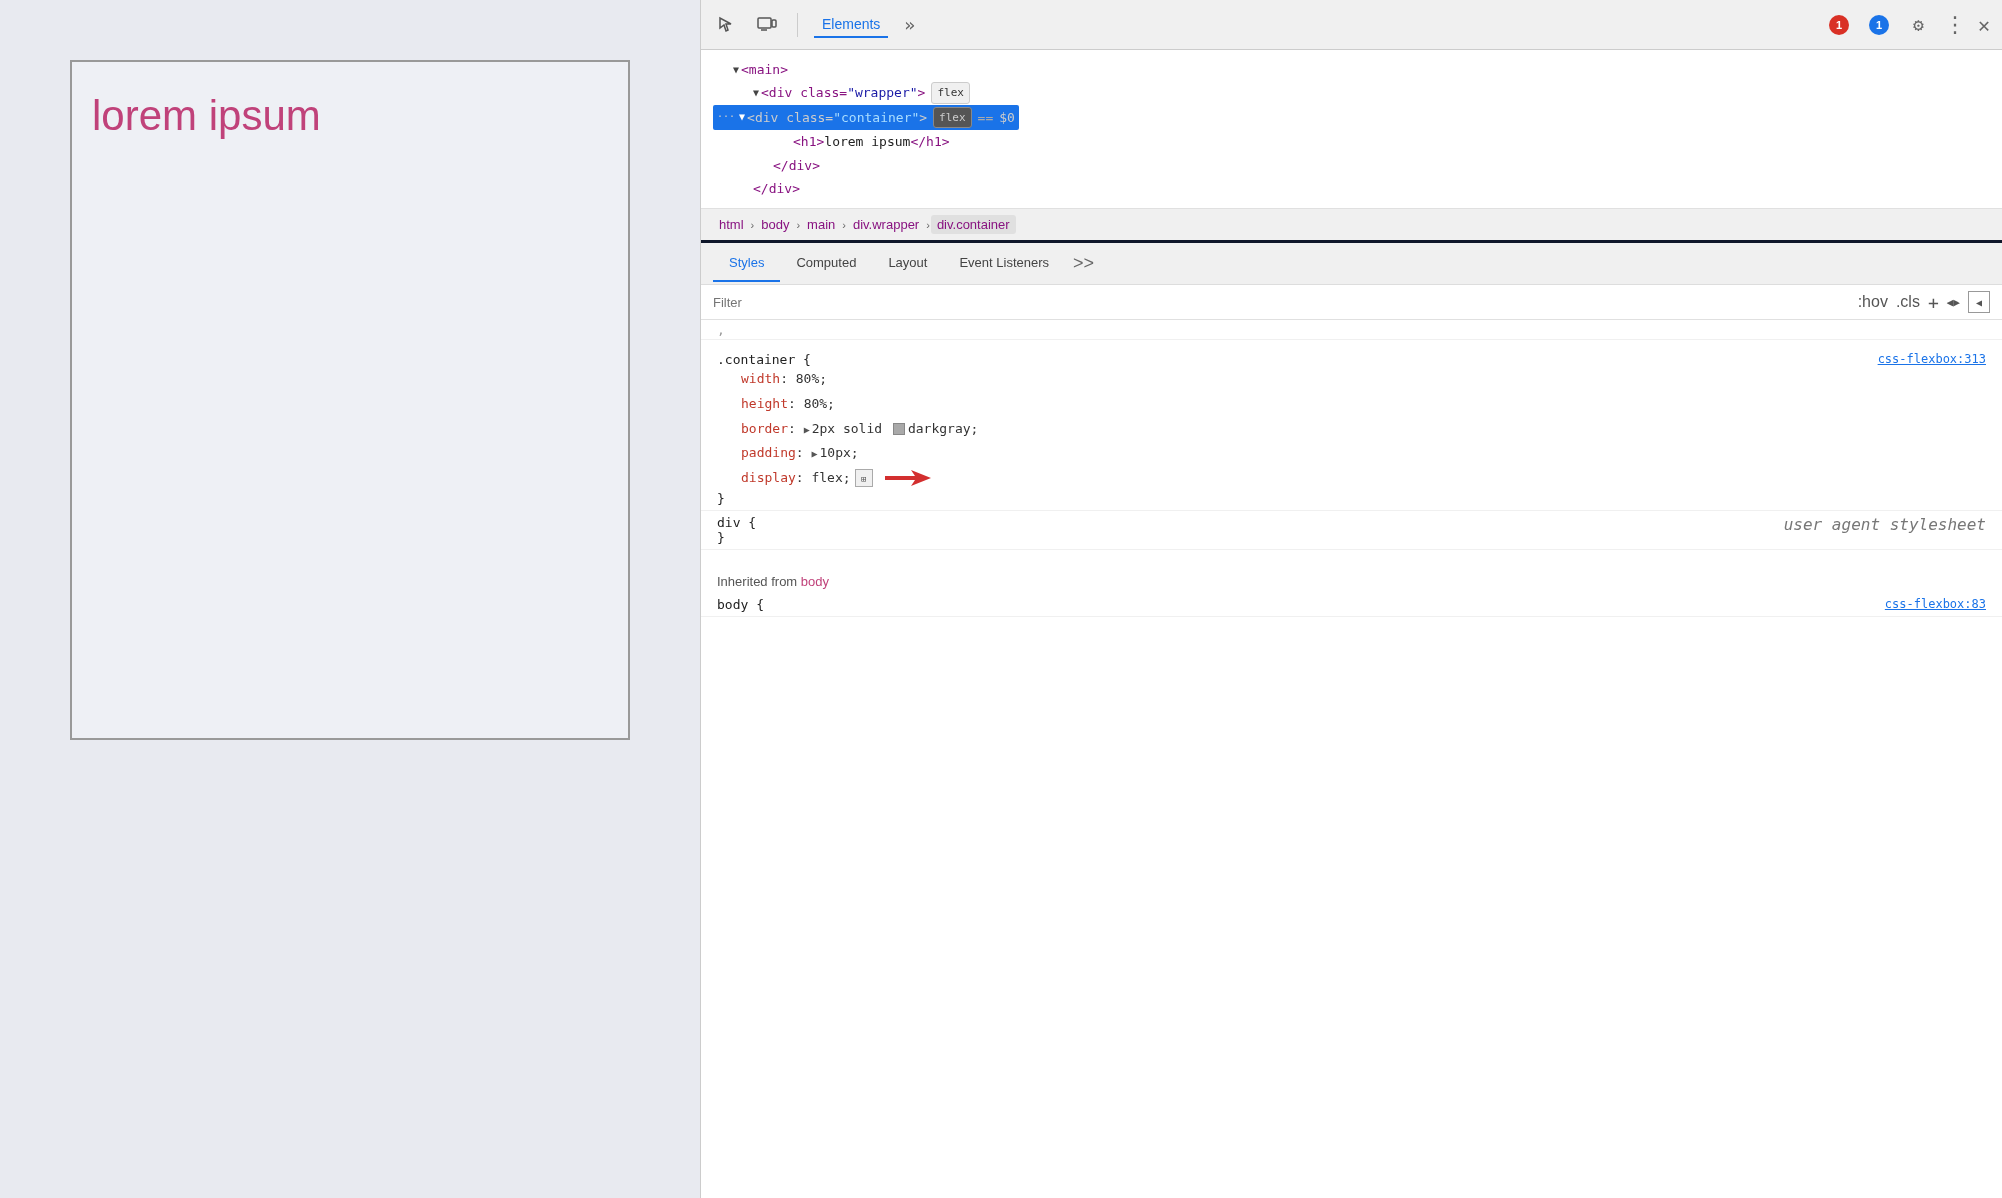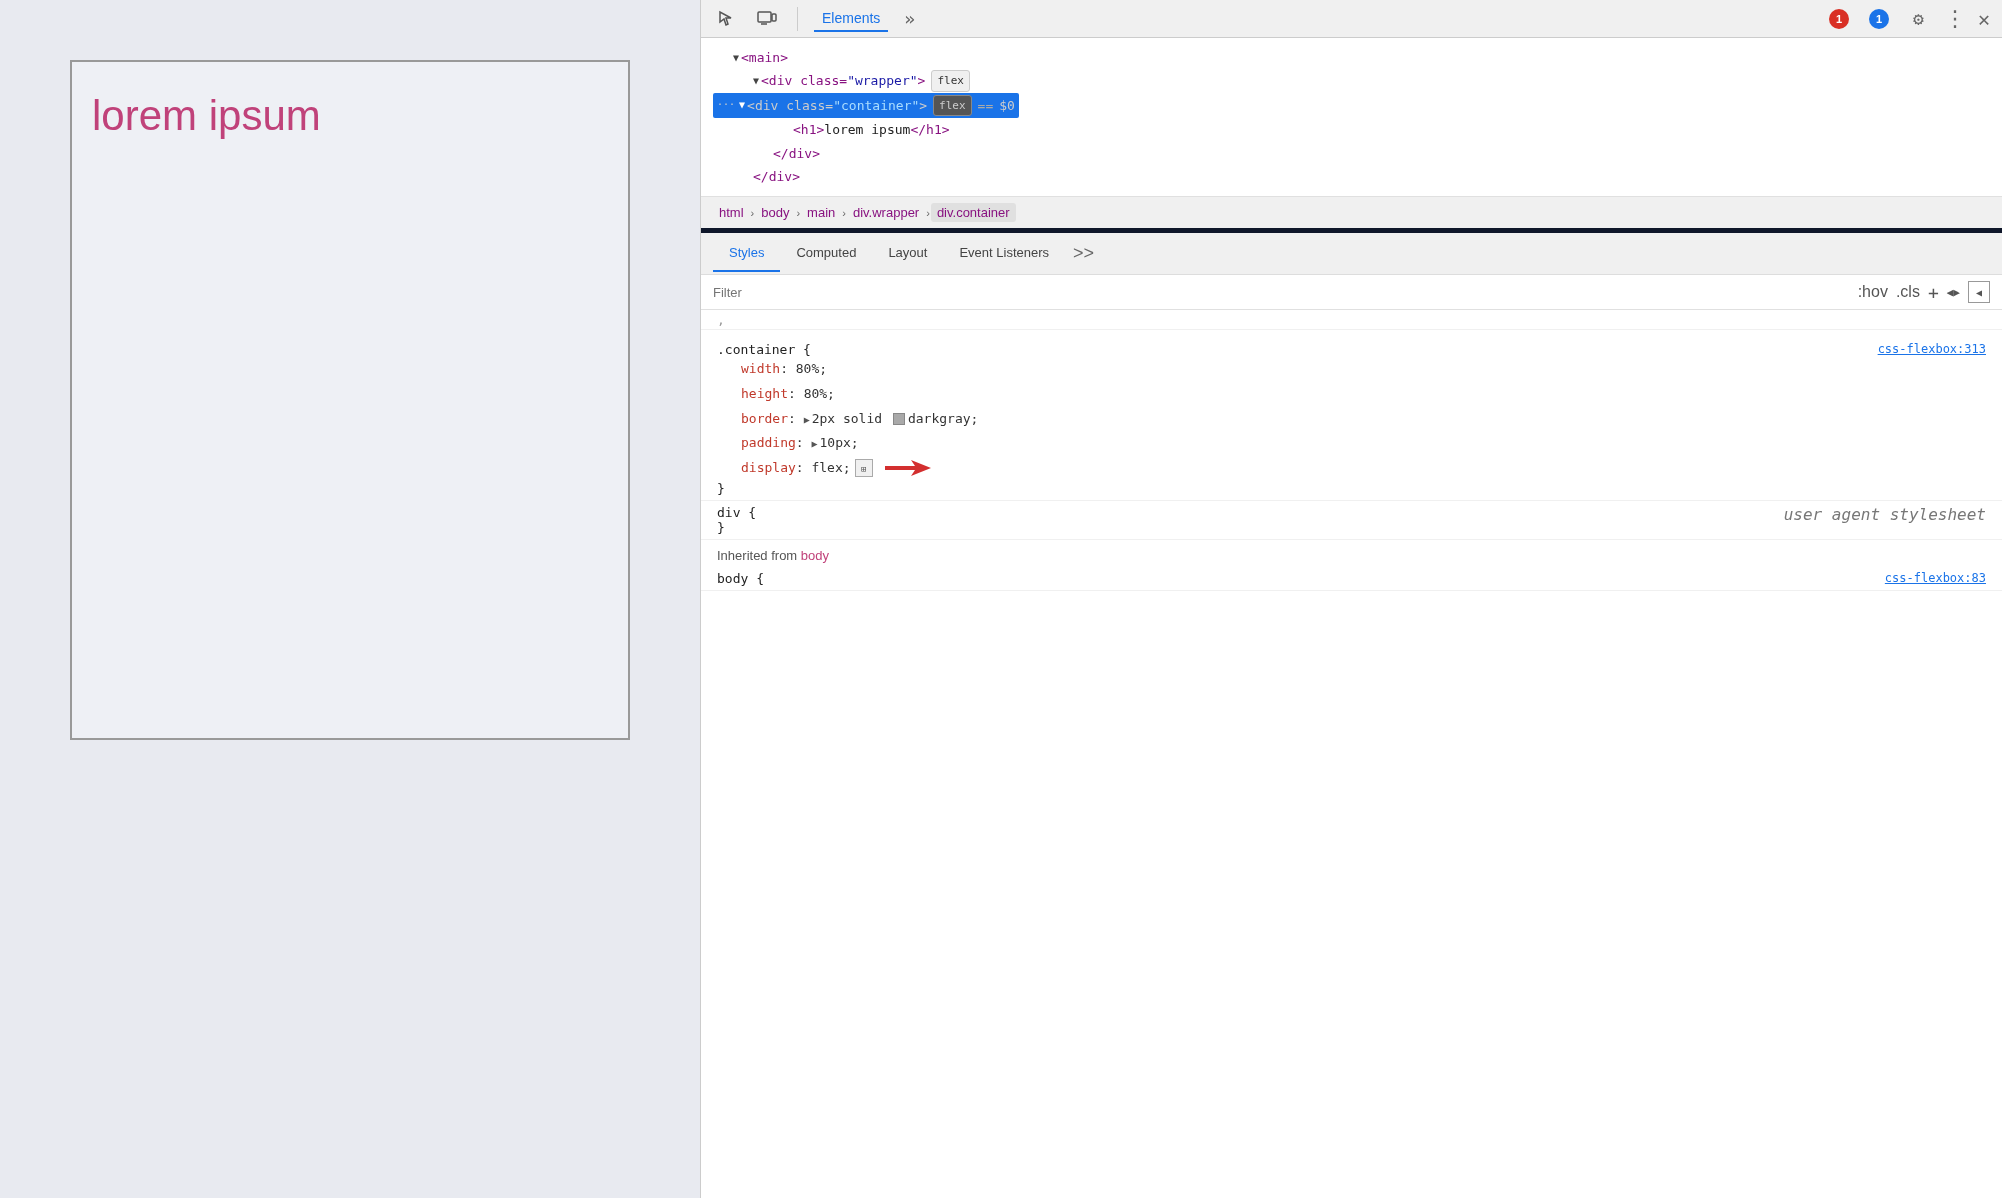--- a/index.html
+++ b/index.html
@@ -38,21 +38,21 @@
       background: #f5f5f5;
       border-left: 1px solid #ccc;
       display: flex;
       flex-direction: column;
       font-family: 'Consolas', 'Monaco', monospace;
       font-size: 13px;
     }
 
     
     #devtools-toolbar {
-      height: 38px;
+      height: 50px;
       background: #f0f0f0;
       border-bottom: 1px solid #ccc;
       display: flex;
       align-items: center;
       padding: 0 12px;
       gap: 12px;
     }
     .toolbar-icon {
       width: 28px; height: 28px;
       display: flex; align-items: center; justify-content: center;
@@ -126,21 +126,21 @@
       border-radius: 3px;
       padding: 0 5px;
       font-size: 11px;
       margin-left: 6px;
       cursor: pointer;
     }
 
     
     #breadcrumb {
       background: #f0f0f0;
-      border-bottom: 5px solid #0f172a;
+      border-bottom: 3px solid #0f172a;
       padding: 6px 12px;
       display: flex;
       align-items: center;
       gap: 0;
       font-family: -apple-system, sans-serif;
       font-size: 13px;
     }
     .bc-item {
       color: #881280;
       cursor: pointer;
@@ -280,20 +280,21 @@
       color: #777;
       font-size: 16px;
       font-style: italic;
       text-align: right;
     }
     .inherited-label {
       padding: 8px 16px 4px 16px;
       font-family: -apple-system, sans-serif;
       font-size: 13px;
       color: #555;
+      margin-top: 16px;
     }
     .inherited-from { color: #c0427a; }
   </style>
 </head>
 <body>
 
 <div id="preview-area">
   <div class="container-box">
     <span class="lorem-text">lorem ipsum</span>
   </div>

